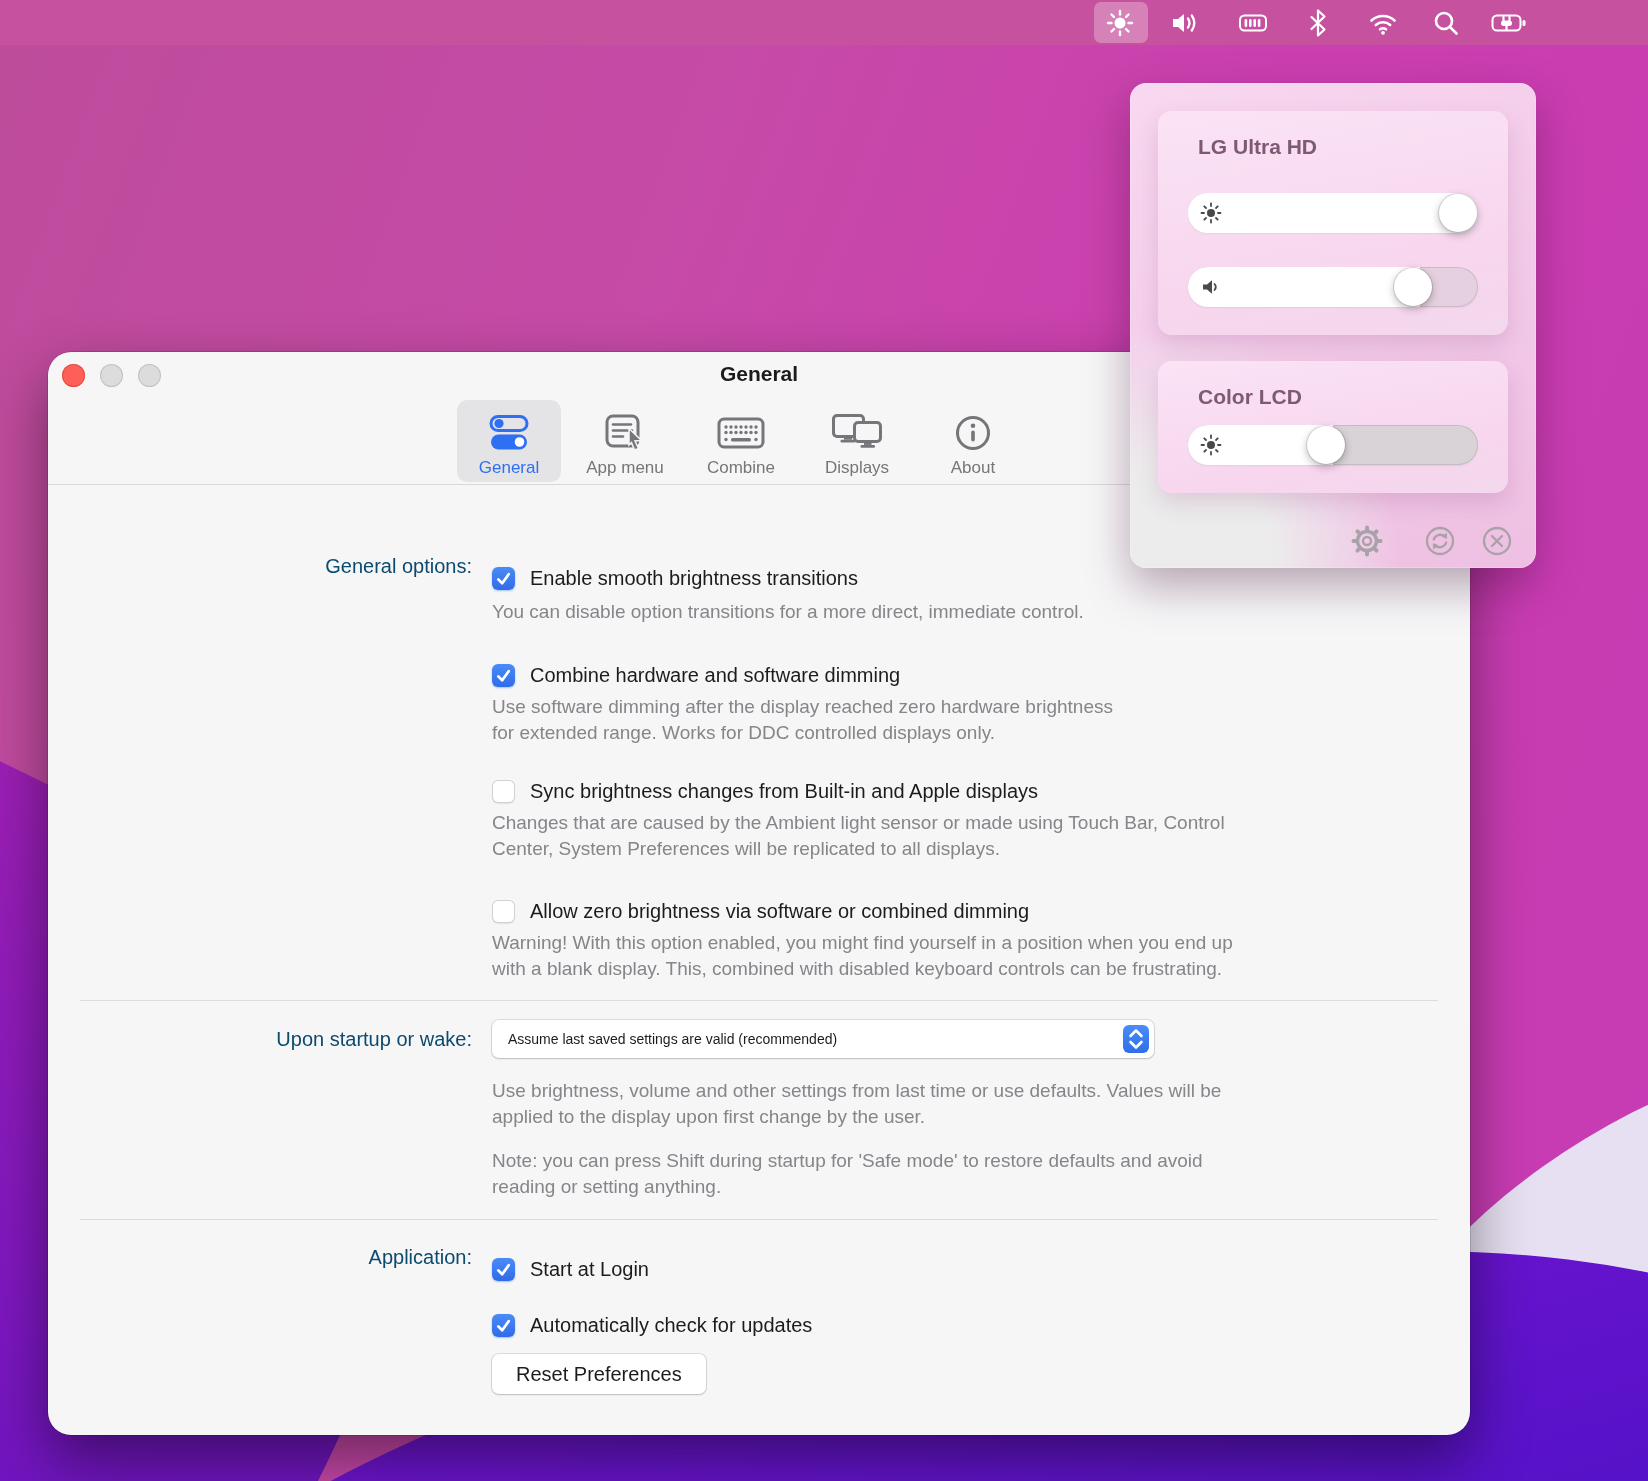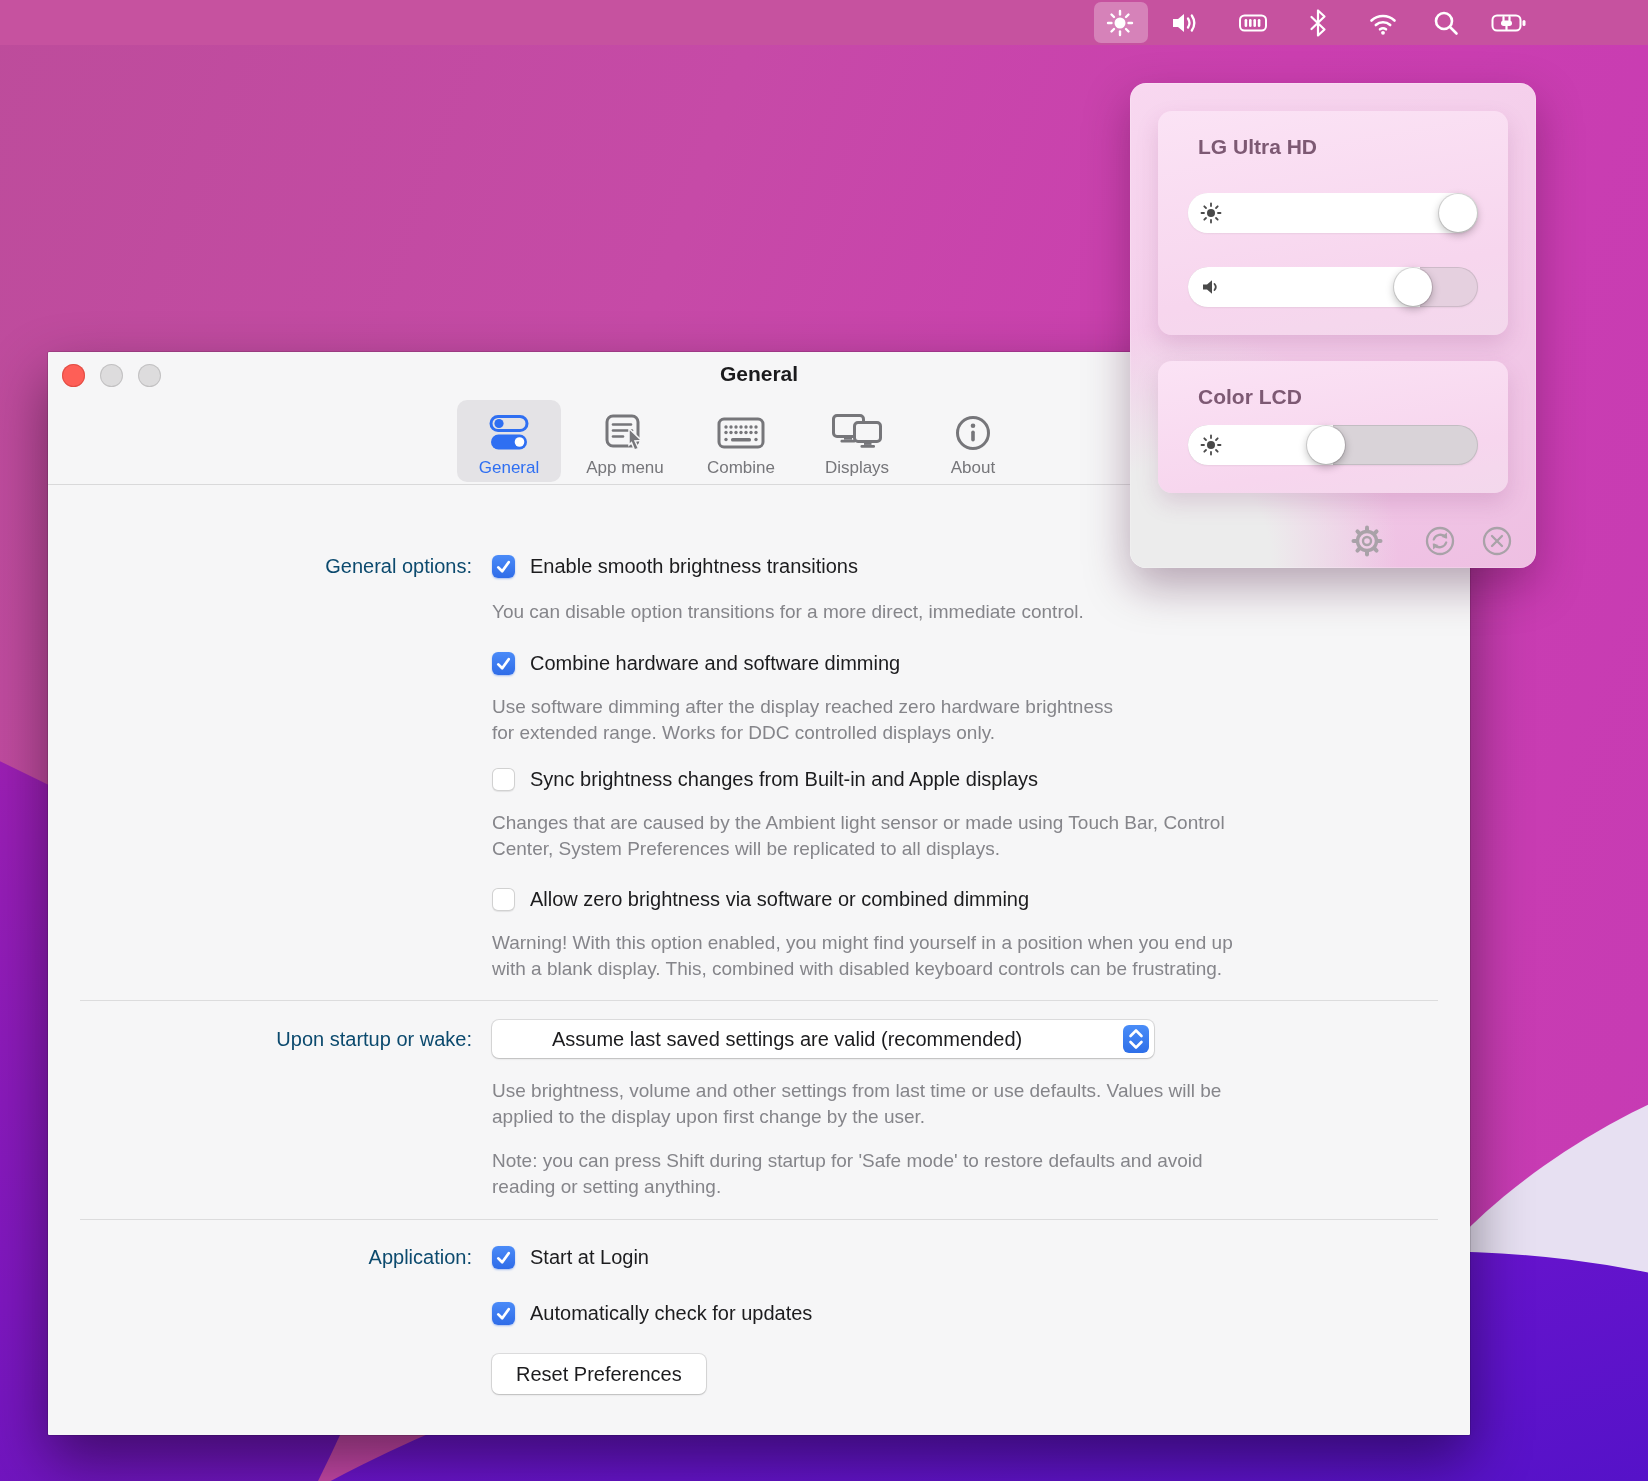--- a/index.html
+++ b/index.html
@@ -48,53 +48,53 @@
   .s1 { top:82px; background:#fff; }
   .s2 { top:156px; background:#e5d0df; }
   .s3 { top:64px; background:#d9d3d8; }
   .s1 .fill { width:100%; } .s1 .knob { left:calc(100% - 39px); }
   .s2 .fill { width:80%; }  .s2 .knob { left:calc(80% - 26px); }
   .s3 .fill { width:50%; }  .s3 .knob { left:calc(50% - 26px); }
   .pop-foot-ic { position:absolute; width:36px; height:36px; top:440px; }
 
   
   .window { position:absolute; left:48px; top:352px; width:1422px; height:1083px; z-index:10;
-    background:#f6f6f7; border-radius:1px;
+    background:#f6f6f7; border-radius:23px;
     box-shadow:0 25px 60px rgba(0,0,0,0.45), 0 0 0 0.5px rgba(0,0,0,0.25); }
   .traffic { position:absolute; top:12px; width:23px; height:23px; border-radius:50%; }
   .t-close { left:14px; background:#fe5f57; box-shadow:inset 0 0 0 1px rgba(200,60,50,0.5); }
   .t-min  { left:52px; background:#dddcdd; box-shadow:inset 0 0 0 1px rgba(0,0,0,0.12); }
   .t-zoom { left:90px; background:#dddcdd; box-shadow:inset 0 0 0 1px rgba(0,0,0,0.12); }
   .win-title { position:absolute; left:0; right:0; top:10px; text-align:center;
     font-size:21px; font-weight:bold; color:#1b1b1d; }
   .tabs { position:absolute; top:48px; left:693px; transform:translateX(-50%); display:flex; gap:12px; }
   .tab { width:104px; height:82px; border-radius:10px; display:flex; flex-direction:column;
     align-items:center; justify-content:flex-start; padding-top:10px; }
   .tab.selected { background:#e4e3e6; }
   .tab .ticon { height:46px; display:flex; align-items:center; justify-content:center; }
   .tab .tlabel { font-size:17px; color:#76767a; margin-top:2px; white-space:nowrap; }
   .tab.selected .tlabel { color:#2f6ff2; }
   .toolbar-divider { position:absolute; left:0; right:0; top:132px; height:1px; background:#d9d9da; }
 
   .seclabel { position:absolute; left:0; width:424px; text-align:right; font-size:20px;
     color:#0c4a6e; line-height:23px; }
-  .row { position:absolute; left:444px; display:flex; align-items:center; gap:15px; height:23px; }
+  .row { position:absolute; left:444px; display:flex; align-items:center; gap:15px; height:23px;margin-top:12px; }
   .row .rlabel { font-size:20px; color:#1c1c1e; white-space:nowrap; }
   .cb { width:23px; height:23px; border-radius:6px; background:#fff; flex:0 0 auto; position:relative;
     box-shadow:inset 0 0 0 1px rgba(0,0,0,0.18), 0 1px 1px rgba(0,0,0,0.08); }
   .cb.checked { background:linear-gradient(180deg,#4b8bf8,#2f6ce8);
     box-shadow:0 1px 2px rgba(47,108,232,0.4); }
   .cb svg { display:none; position:absolute; left:2px; top:2px; }
   .cb.checked svg { display:block; }
   .desc { position:absolute; left:444px; font-size:19px; color:#85858a; line-height:26px; white-space:nowrap; }
   .divider { position:absolute; left:32px; width:1358px; height:1px; background:#dcdcdd; }
 
   .select { position:absolute; left:444px; top:668px; width:662px; height:38px; background:#fff;
     border-radius:7px; box-shadow:0 0 0 1px rgba(0,0,0,0.10), 0 1px 2px rgba(0,0,0,0.15); }
-  .select .sel-text { position:absolute; left:16px; top:0; line-height:38px; font-size:20px; color:#1c1c1e; white-space:nowrap;margin-left:44px; }
+  .select .sel-text { position:absolute; left:16px; top:0; line-height:38px; font-size:14px; color:#1c1c1e; white-space:nowrap; }
   .select .sel-caps { position:absolute; right:5px; top:5px; width:26px; height:28px; border-radius:6px;
     background:linear-gradient(180deg,#4a8df8,#2e6fe8); }
   .reset-btn { position:absolute; left:444px; top:1002px; height:40px; padding:0 24px; background:#fff;
     border:none; border-radius:7px; font-size:20px; color:#1c1c1e; line-height:40px;
     font-family:"Liberation Sans", sans-serif;
     box-shadow:0 0 0 1px rgba(0,0,0,0.10), 0 1px 2px rgba(0,0,0,0.15); }
 </style>
 </head>
 <body>
 

